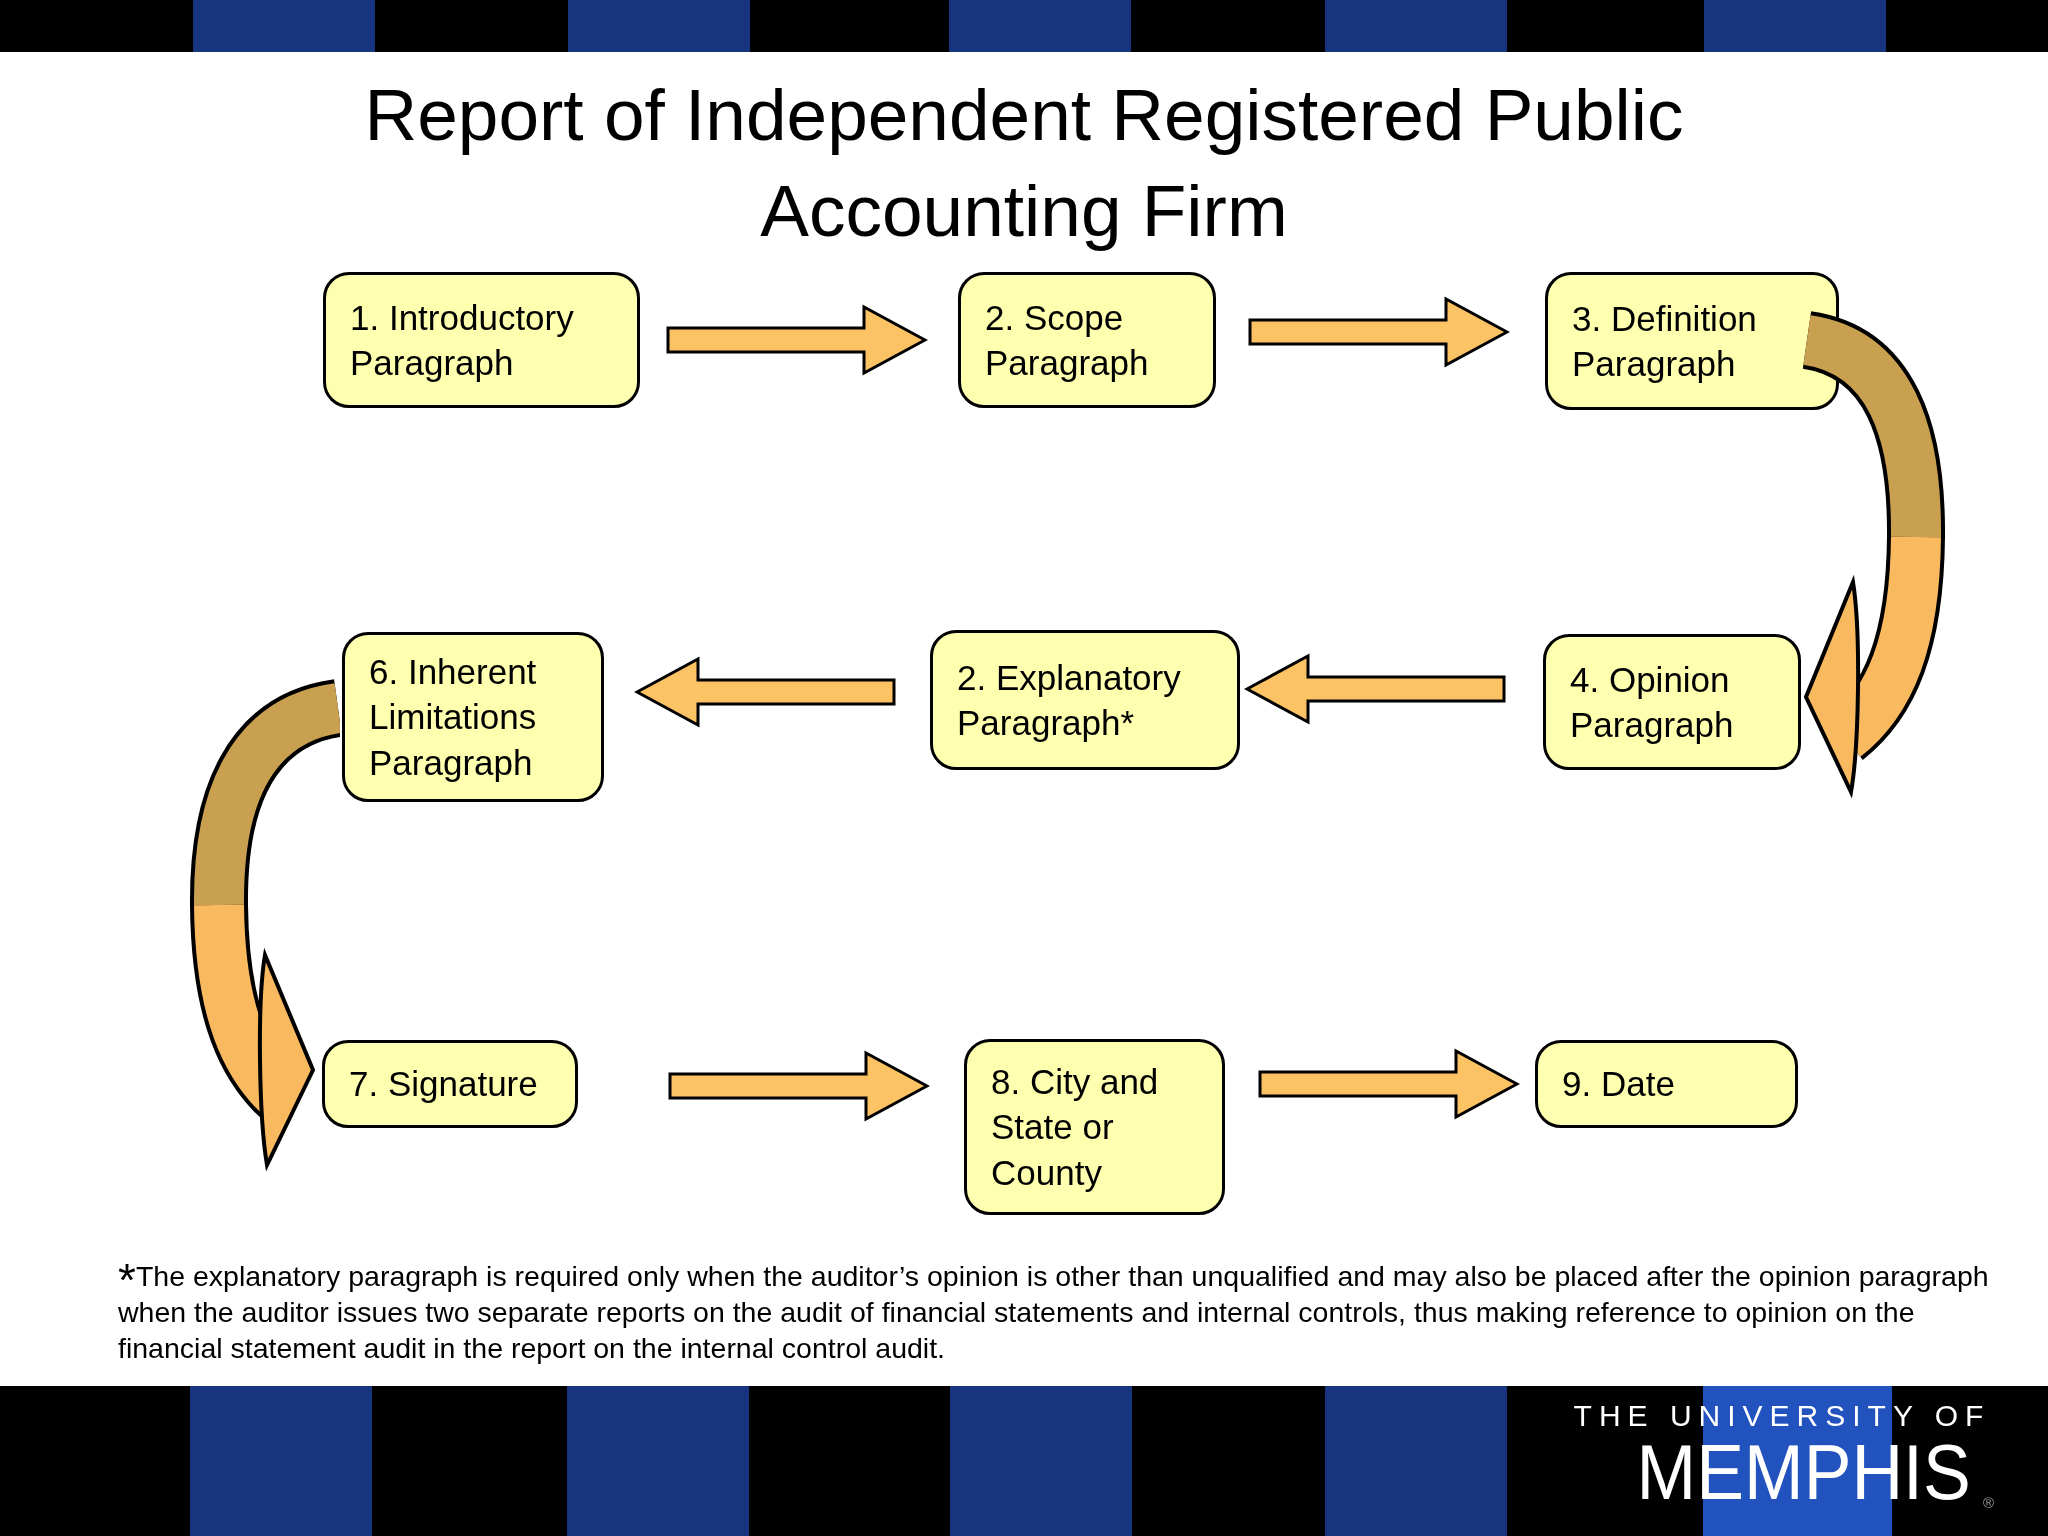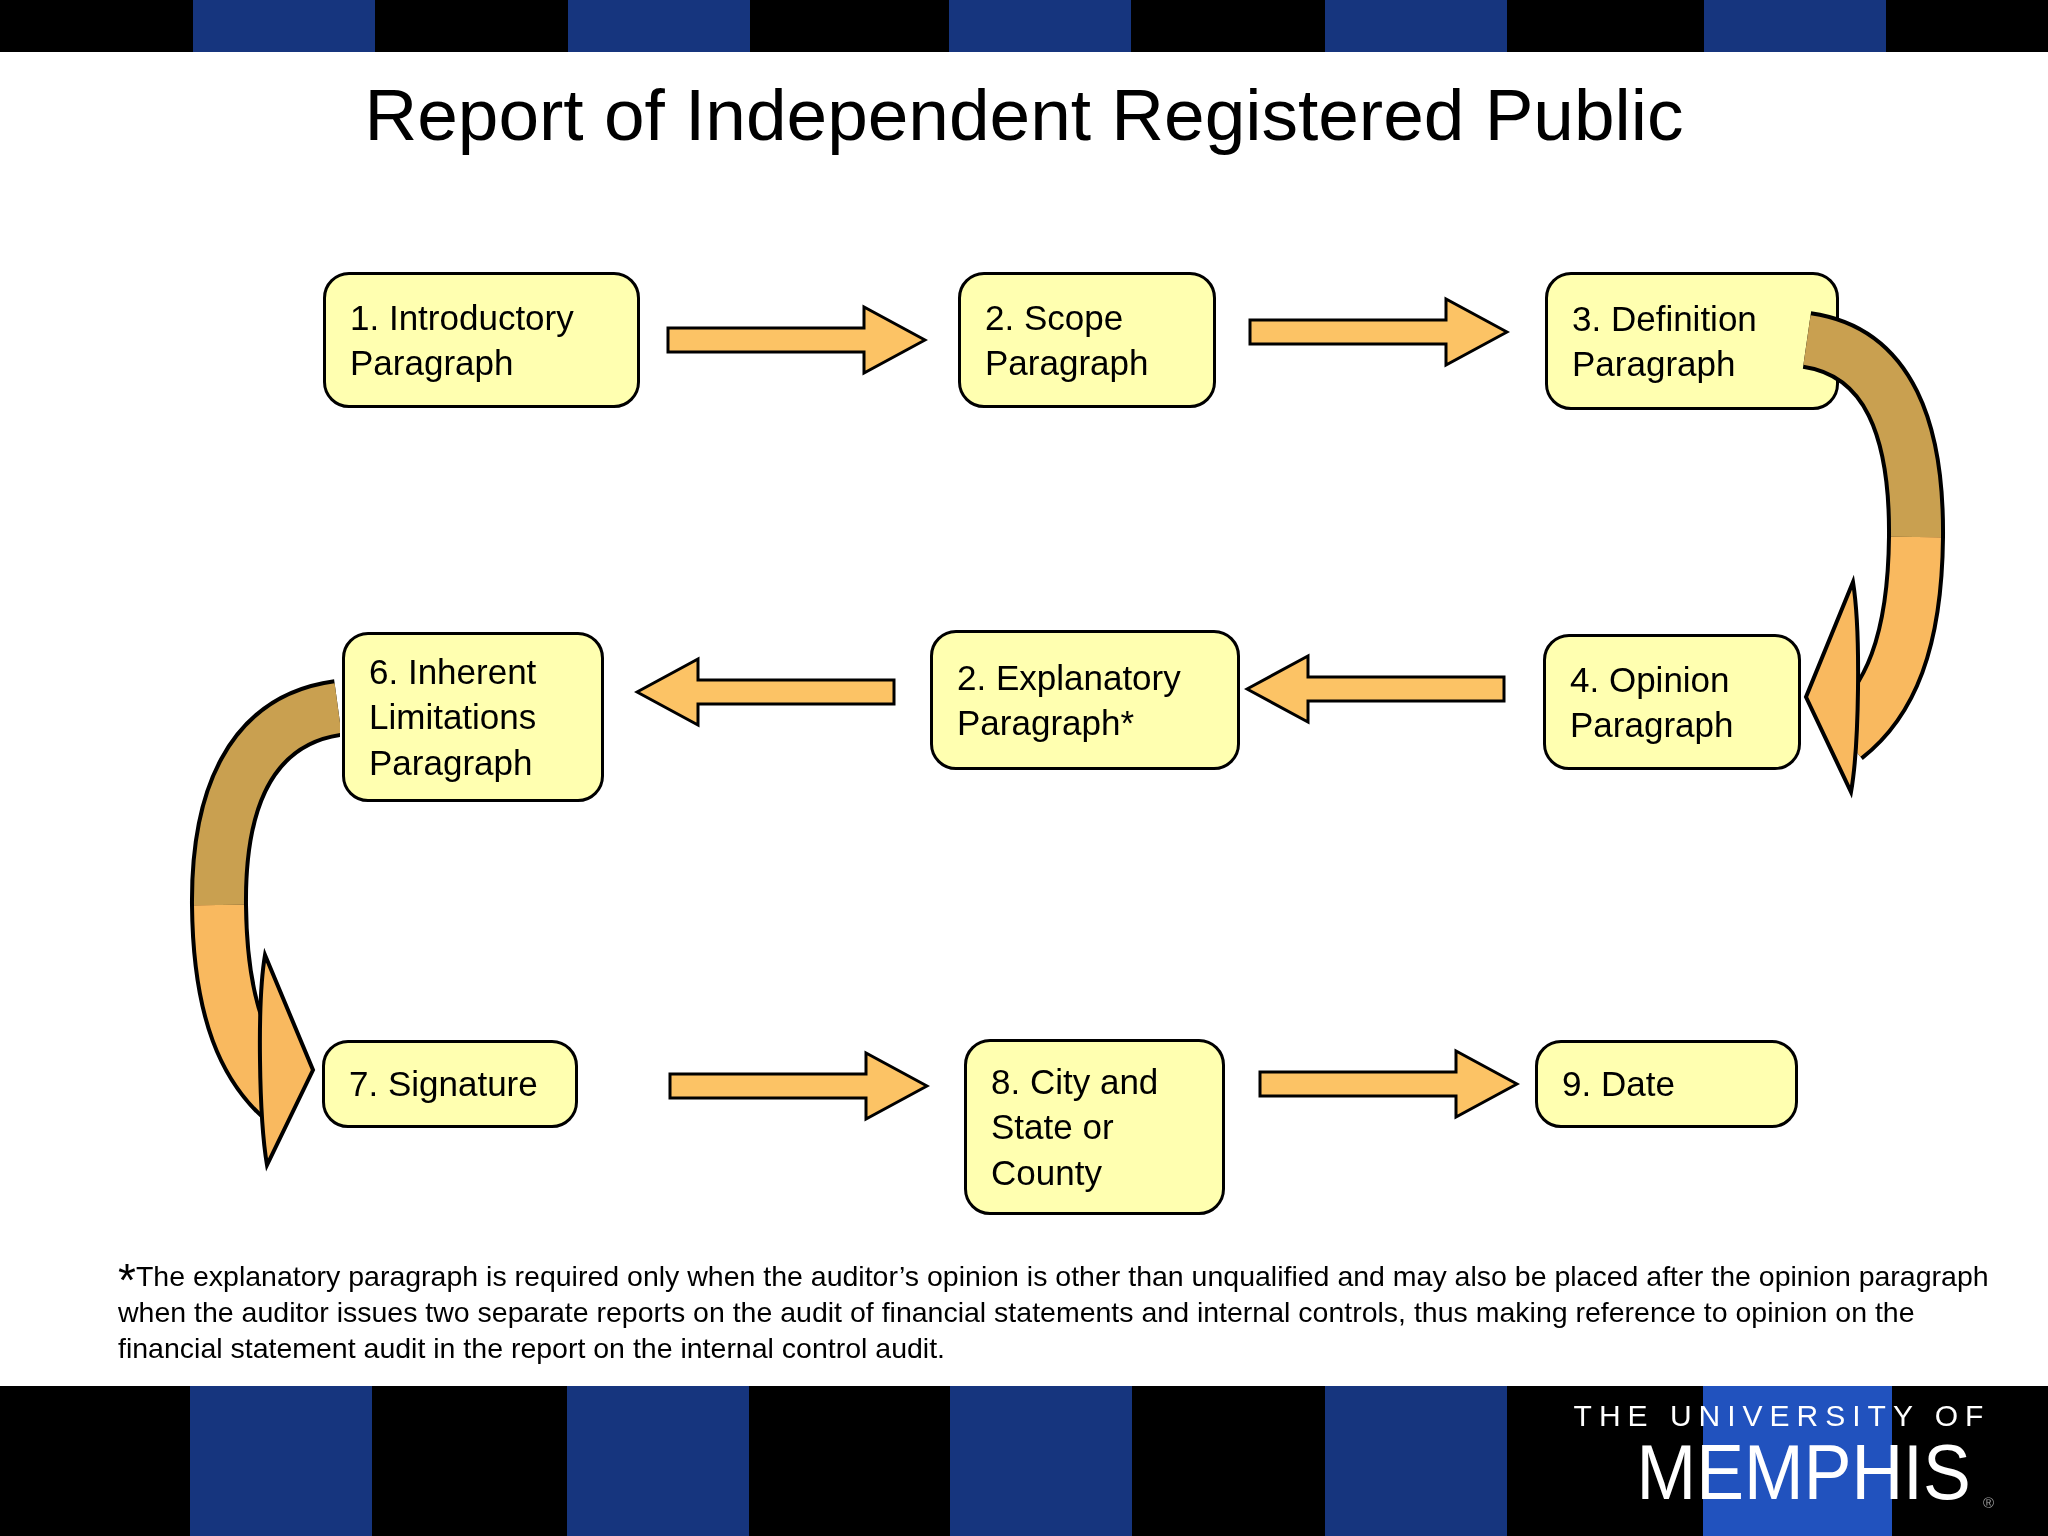--- a/index.html
+++ b/index.html
@@ -51,20 +51,21 @@
   <div class="bar bar-top">
     <div class="blue-block" style="left:193px"></div>
     <div class="blue-block" style="left:568px"></div>
     <div class="blue-block" style="left:949px"></div>
     <div class="blue-block" style="left:1325px"></div>
     <div class="blue-block" style="left:1704px"></div>
   </div>
 
   <div class="title">
     <div>Report of Independent Registered Public</div>
+    <div>Accounting Firm</div>
   </div>
 
   <div class="fc-box b1">
     <span>1. Introductory Paragraph</span>
   </div>
   <div class="fc-box b2">
     <span>2. Scope Paragraph</span>
   </div>
   <div class="fc-box b3">
     <span>3. Definition Paragraph</span>

